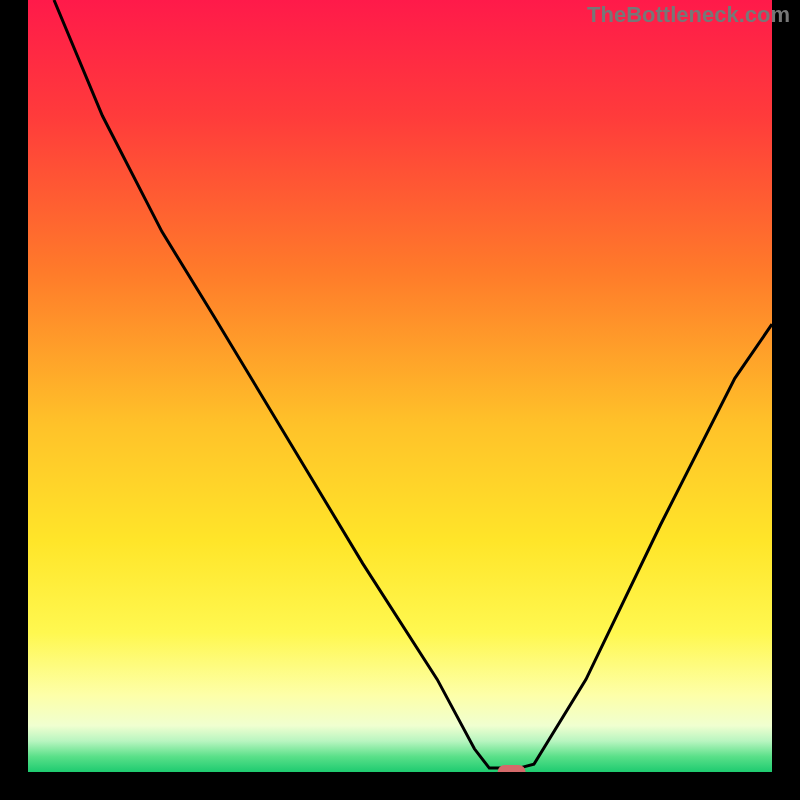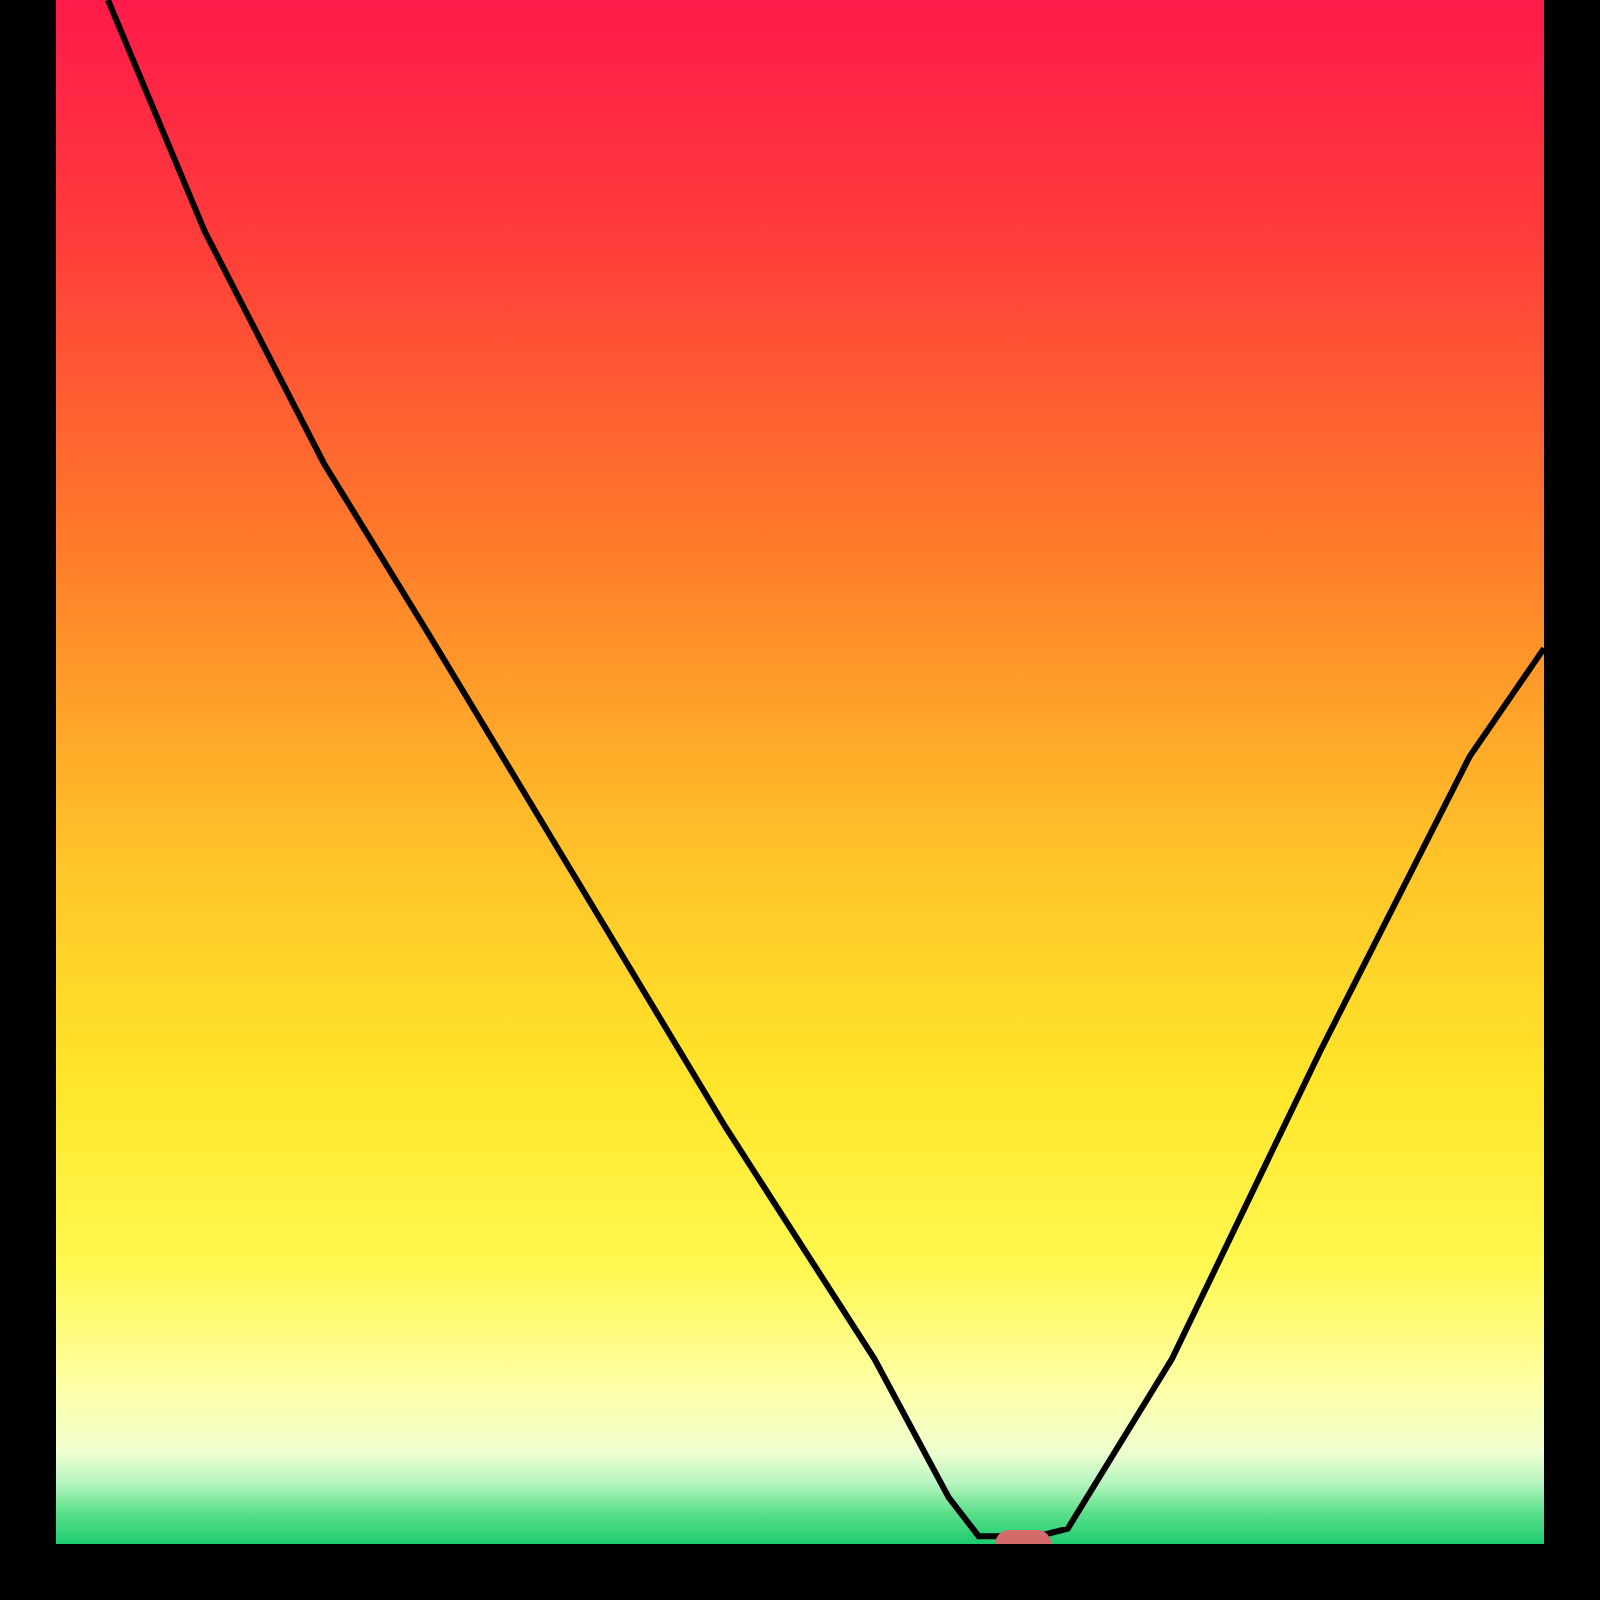--- a/index.html
+++ b/index.html
@@ -26,20 +26,21 @@
     z-index: 10;
   }
   svg {
     display: block;
   }
 </style>
 </head>
 <body>
 
 <div class="chart-container">
+  <div class="watermark">TheBottleneck.com</div>
   <svg id="chart-svg" width="800" height="800" viewBox="0 0 800 800">
     <defs>
       <linearGradient id="bg-gradient" x1="0" y1="0" x2="0" y2="1">
           <stop offset="0%" stop-color="#ff1a4a"></stop>
           <stop offset="15%" stop-color="#ff3b3b"></stop>
           <stop offset="35%" stop-color="#ff7a2a"></stop>
           <stop offset="55%" stop-color="#ffc229"></stop>
           <stop offset="70%" stop-color="#ffe529"></stop>
           <stop offset="82%" stop-color="#fff850"></stop>
           <stop offset="90%" stop-color="#fdffa8"></stop>

